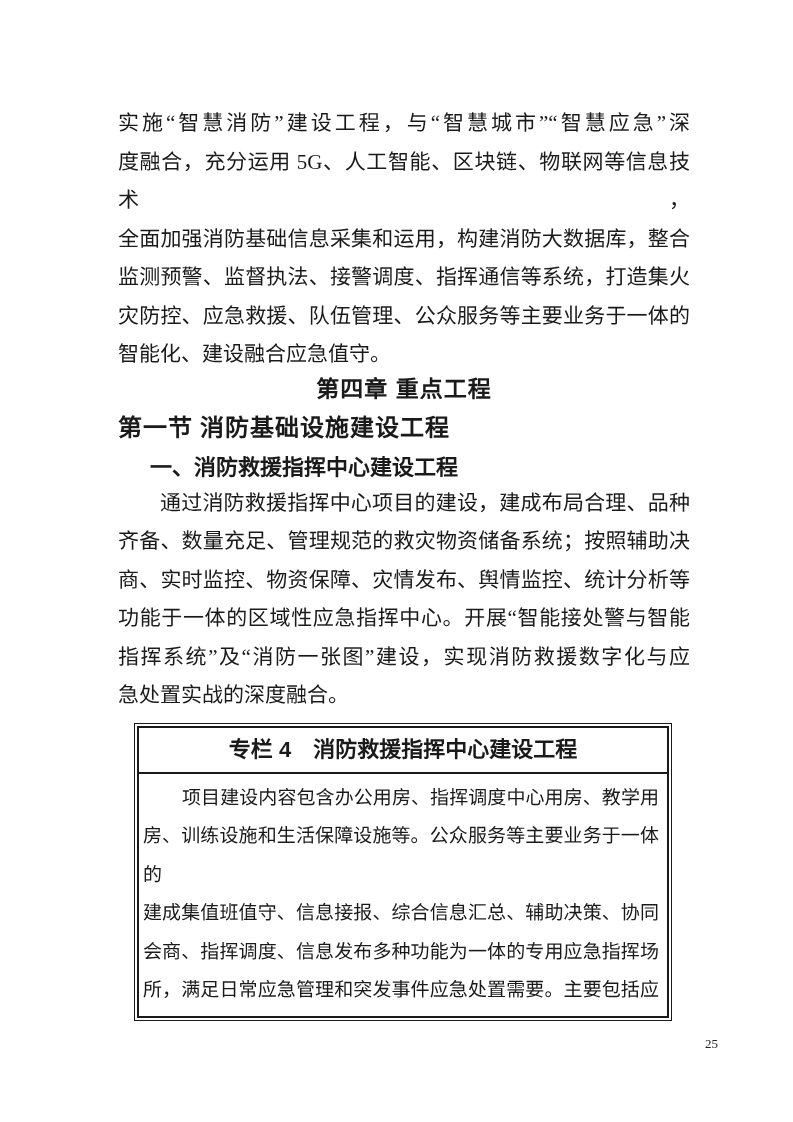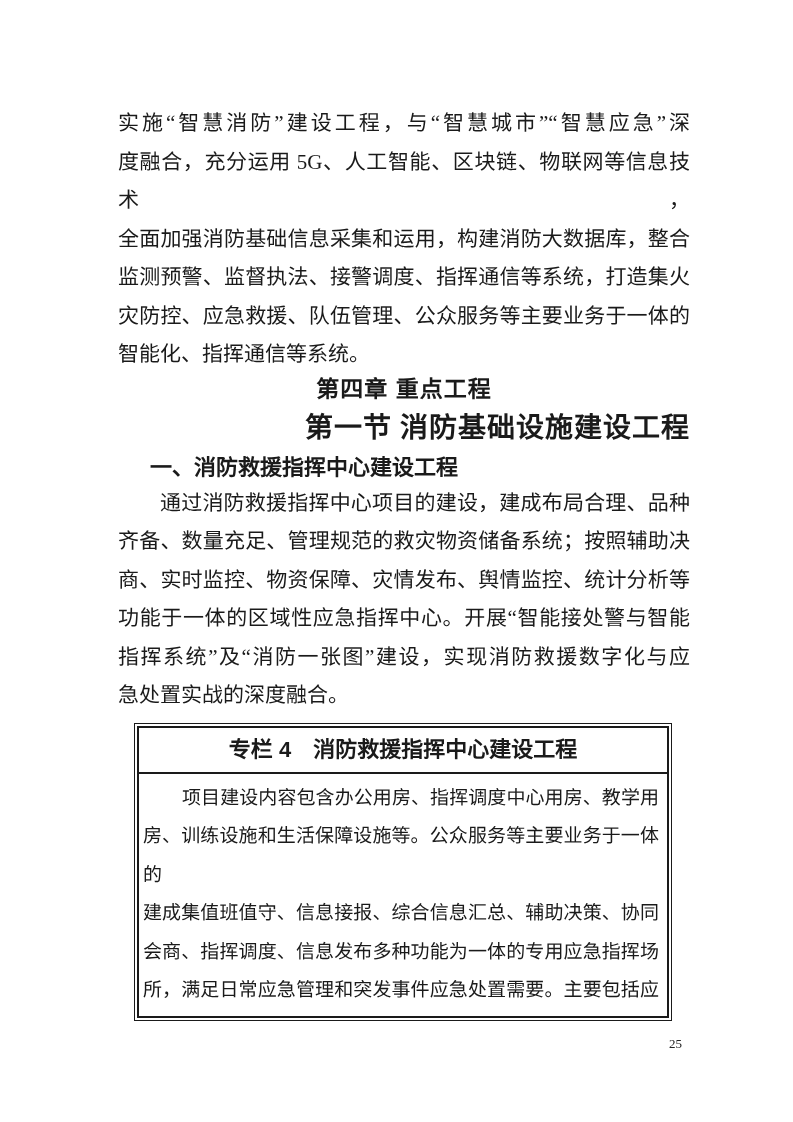--- a/index.html
+++ b/index.html
@@ -32,22 +32,22 @@
     font-weight: bold;
     font-size: 23px;
     text-align: center;
     letter-spacing: 1px;
   }
   .section-heading {
     margin-top: 8px;
     line-height: 32px;
     font-family: "Liberation Serif", "DejaVu Serif", serif;
     font-weight: bold;
-    font-size: 28px;
-    text-align: right;
+    font-size: 24px;
+    text-align: left;
     letter-spacing: 1px;
   }
   .subsection-heading {
     margin-top: 9px;
     line-height: 30px;
     font-family: "Liberation Sans", "DejaVu Sans", sans-serif;
     font-weight: bold;
     font-size: 22px;
     padding-left: 32px;
   }
@@ -78,40 +78,40 @@
     font-size: 19px;
     line-height: 38.5px;
     text-align: justify;
     text-align-last: justify;
     text-justify: inter-character;
   }
   .callout-body .line.indent { text-indent: 39px; }
 
   .page-number {
     position: absolute;
-    left: 669px;
+    left: 705px;
     top: 1036px;
     font-size: 13px;
     font-family: "Liberation Serif", "DejaVu Serif", serif;
     color: #222222;
   }
 </style>
 </head>
 <body>
 
 <div class="page">
   <div class="flow">
 
     <div class="para para1">
       <div class="line">实施“智慧消防”建设工程，与“智慧城市”“智慧应急”深</div>
       <div class="line">度融合，充分运用 5G、人工智能、区块链、物联网等信息技术，</div>
       <div class="line">全面加强消防基础信息采集和运用，构建消防大数据库，整合</div>
       <div class="line">监测预警、监督执法、接警调度、指挥通信等系统，打造集火</div>
       <div class="line">灾防控、应急救援、队伍管理、公众服务等主要业务于一体的</div>
-      <div class="line endline">智能化、指挥通信等系统。</div>
+      <div class="line endline">智能化、建设融合应急值守。</div>
     </div>
 
     <div class="chapter-heading">第四章 重点工程</div>
 
     <div class="section-heading">第一节 消防基础设施建设工程</div>
 
     <div class="subsection-heading">一、消防救援指挥中心建设工程</div>
 
     <div class="para para2">
       <div class="line indent">通过消防救援指挥中心项目的建设，建成布局合理、品种</div>

